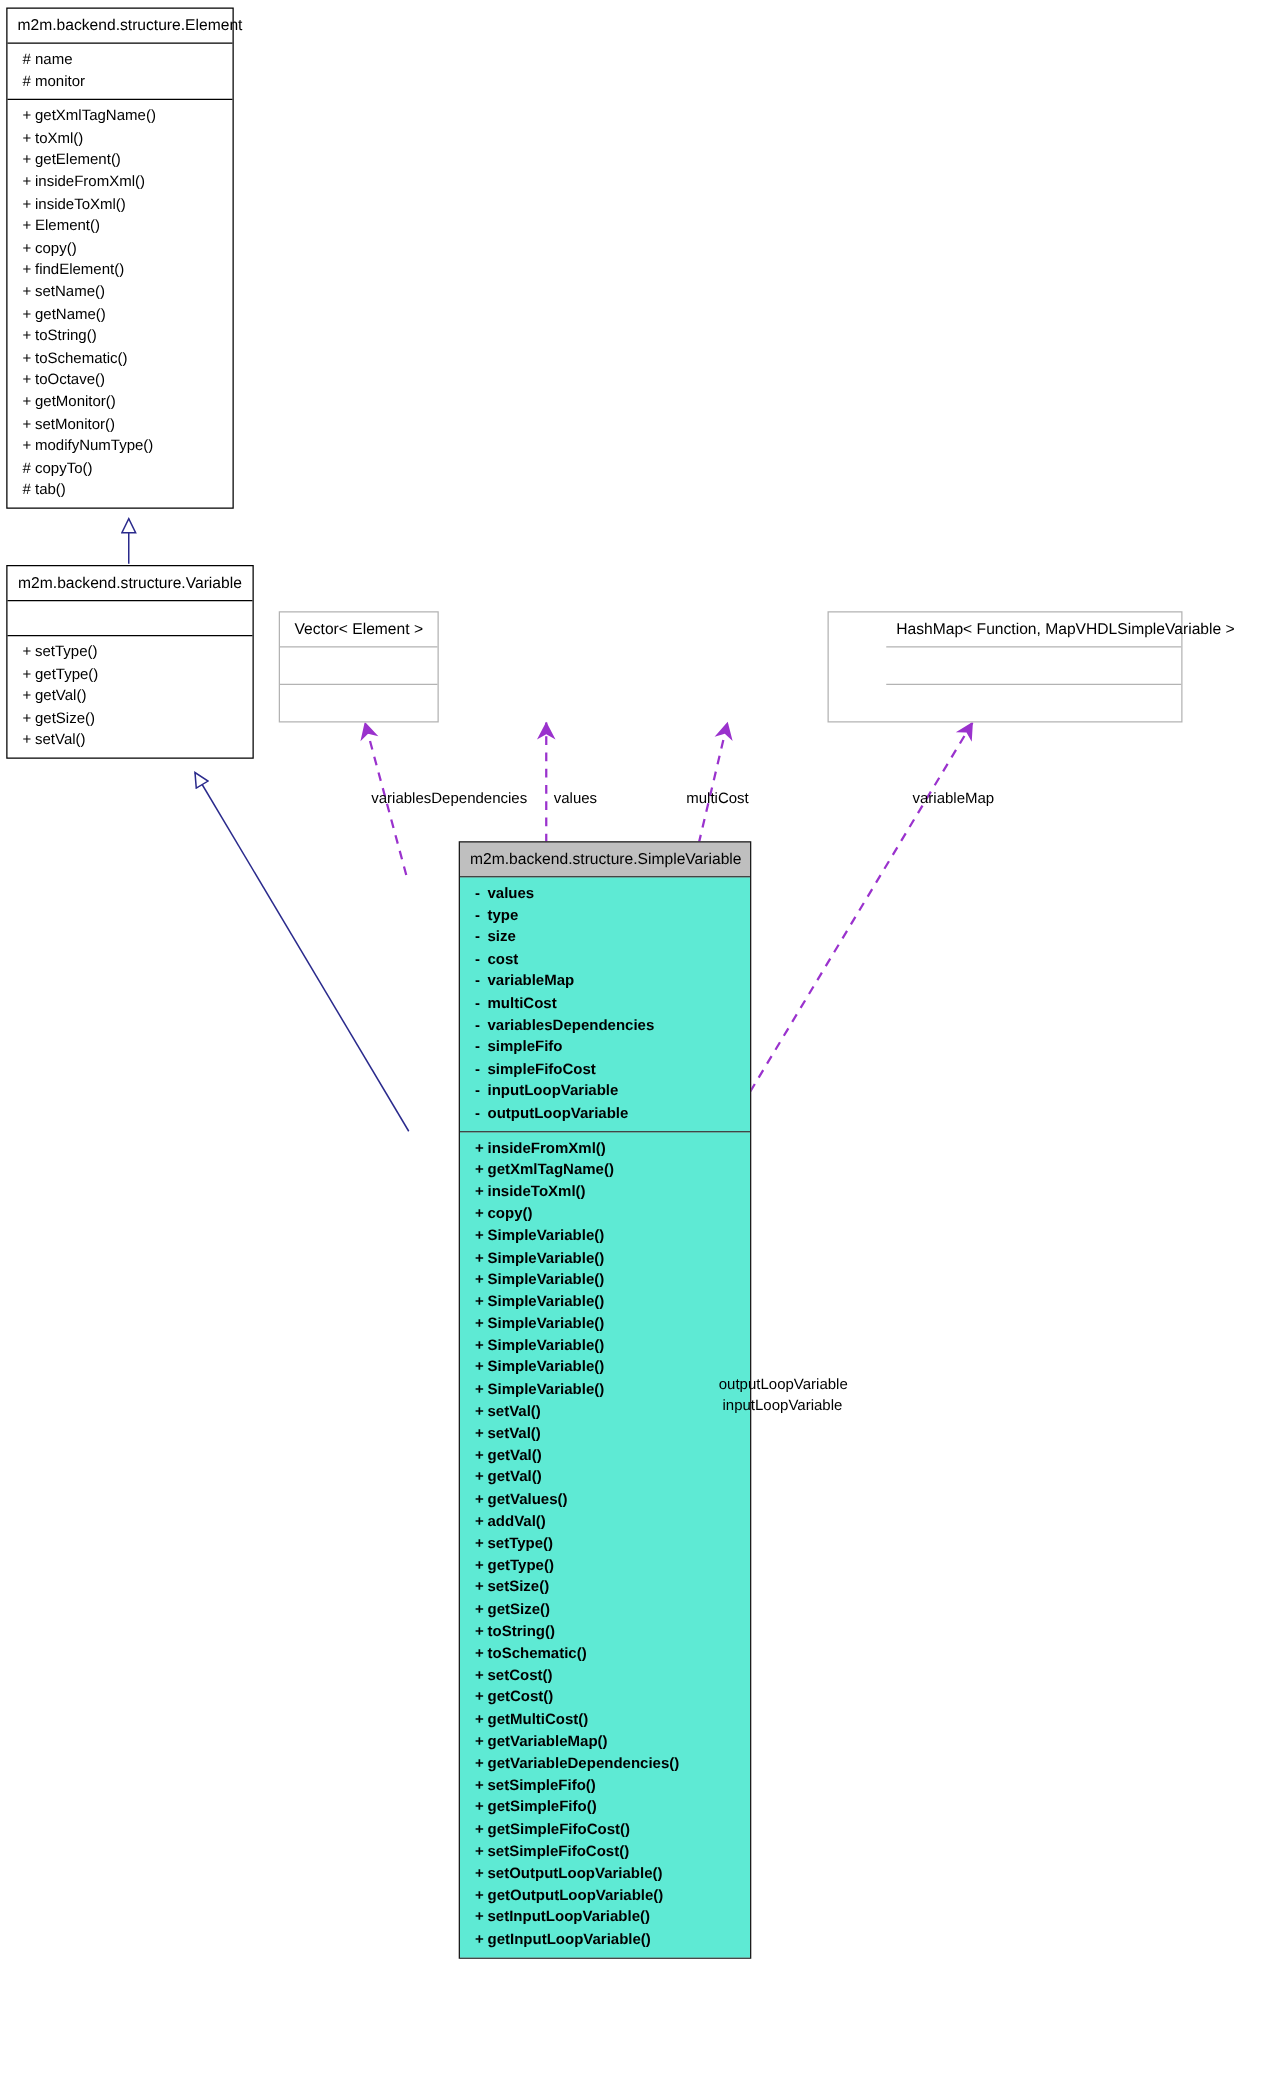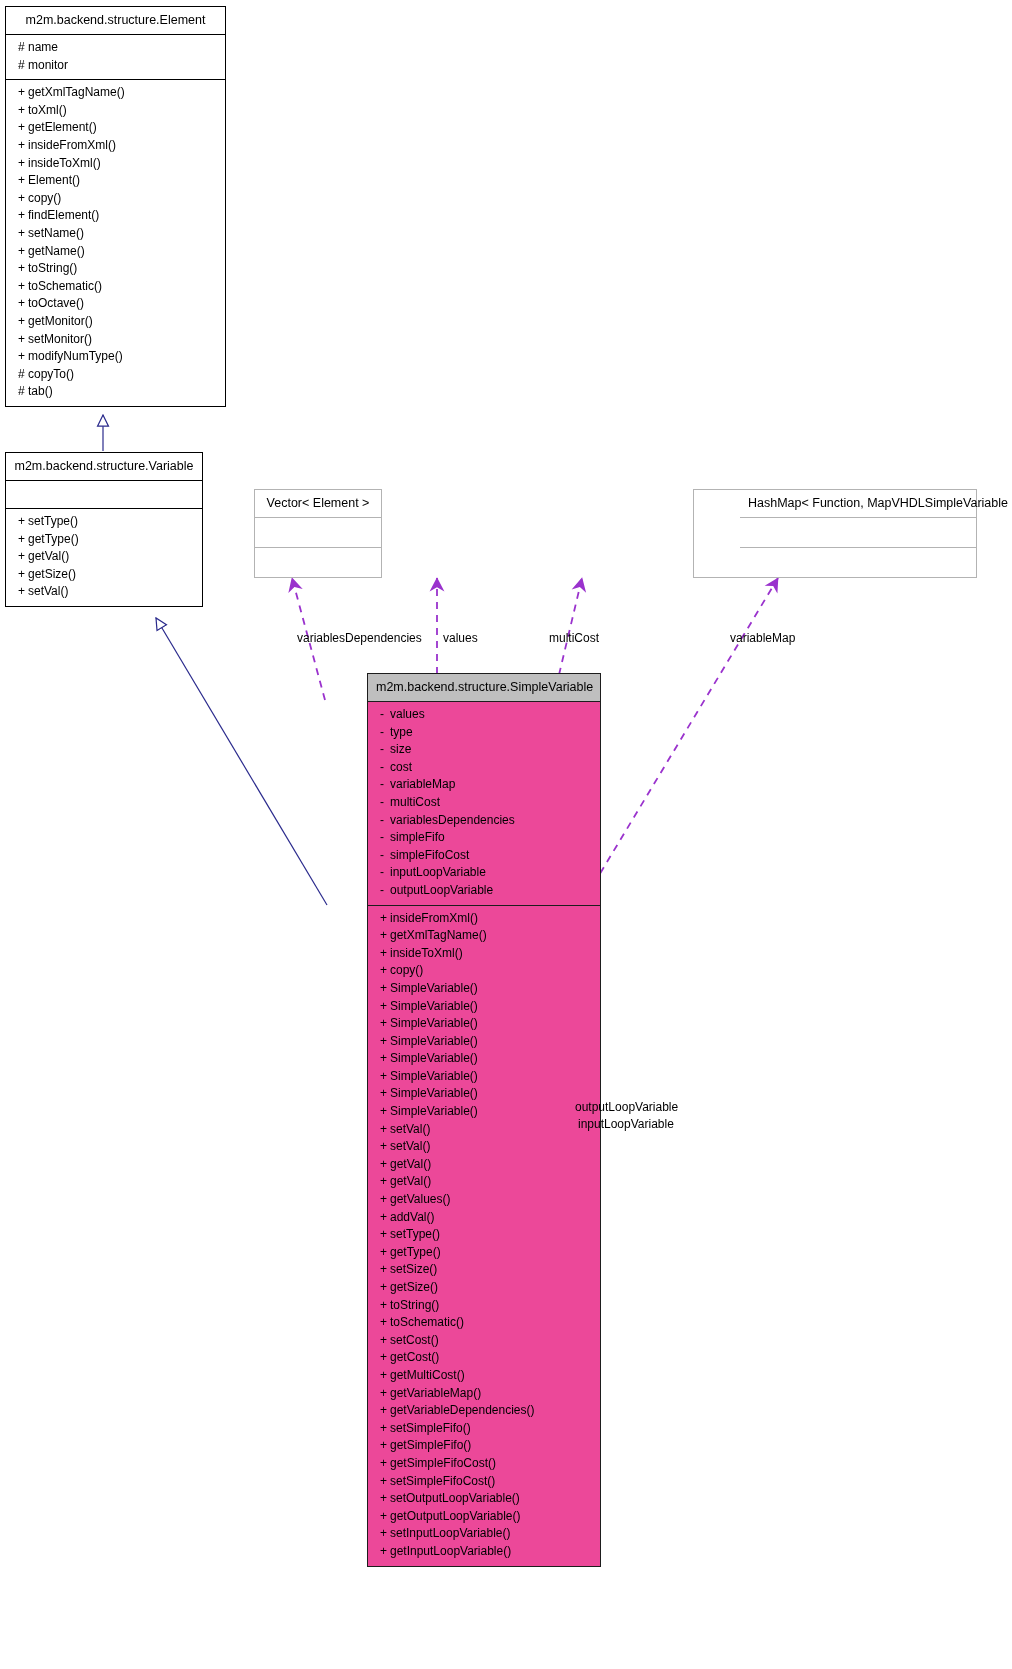--- a/index.html
+++ b/index.html
@@ -75,30 +75,30 @@
   .node.current {
     background: #bfbfbf;
     border: 1.6px solid #1d1d1d;
     margin-left: 43px;
   }
   .node.current .title {
     border-bottom: 1.6px solid #1d1d1d;
     font-weight: normal;
   }
   .node.current .compartment {
-    background: #ec4899;
+    background: #5eead4;
+    font-weight: bold;
   }
   .node.current > .sep {
     border-top: 1.6px solid #1d1d1d;
   }
 
   
   .node.light {
     border: 1px solid #b3b3b3;
-    margin-left: 31px;
   }
   .node.light .title {
     border-bottom: 1px solid #b3b3b3;
   }
   .node.light > .sep {
     border-top: 1px solid #b3b3b3;
     height: 0;
     font-size: 0;
     line-height: 0;
   }
@@ -152,21 +152,21 @@
 
     <g>
       <line x1="560" y1="940" x2="778" y2="578" stroke="#9a32cd" stroke-width="1.8" stroke-dasharray="7,6" marker-end="url(#open-arrow)"></line>
     </g>
 
     <g>
       <path d="M 569 1205 C 578 1140 578 1100 562 1050" fill="none" stroke="#9a32cd" stroke-width="1.8" stroke-dasharray="7,6" marker-end="url(#open-arrow)"></path>
     </g>
   </svg>
 
-  <div class="node solid" id="node-element" style="left:5px; top:6px; width:221px;">
+  <div class="node solid" id="node-element" style="left:5px; top:6px; width:182px;">
     <div class="title">m2m.backend.structure.Element</div>
     <div class="compartment" id="element-attrs">
         <div class="member"><span class="vis">#</span><span>name</span></div>
         <div class="member"><span class="vis">#</span><span>monitor</span></div>
       </div>
     <div class="sep"></div>
     <div class="compartment" id="element-methods">
         <div class="member"><span class="vis">+</span><span>getXmlTagName()</span></div>
         <div class="member"><span class="vis">+</span><span>toXml()</span></div>
         <div class="member"><span class="vis">+</span><span>getElement()</span></div>

